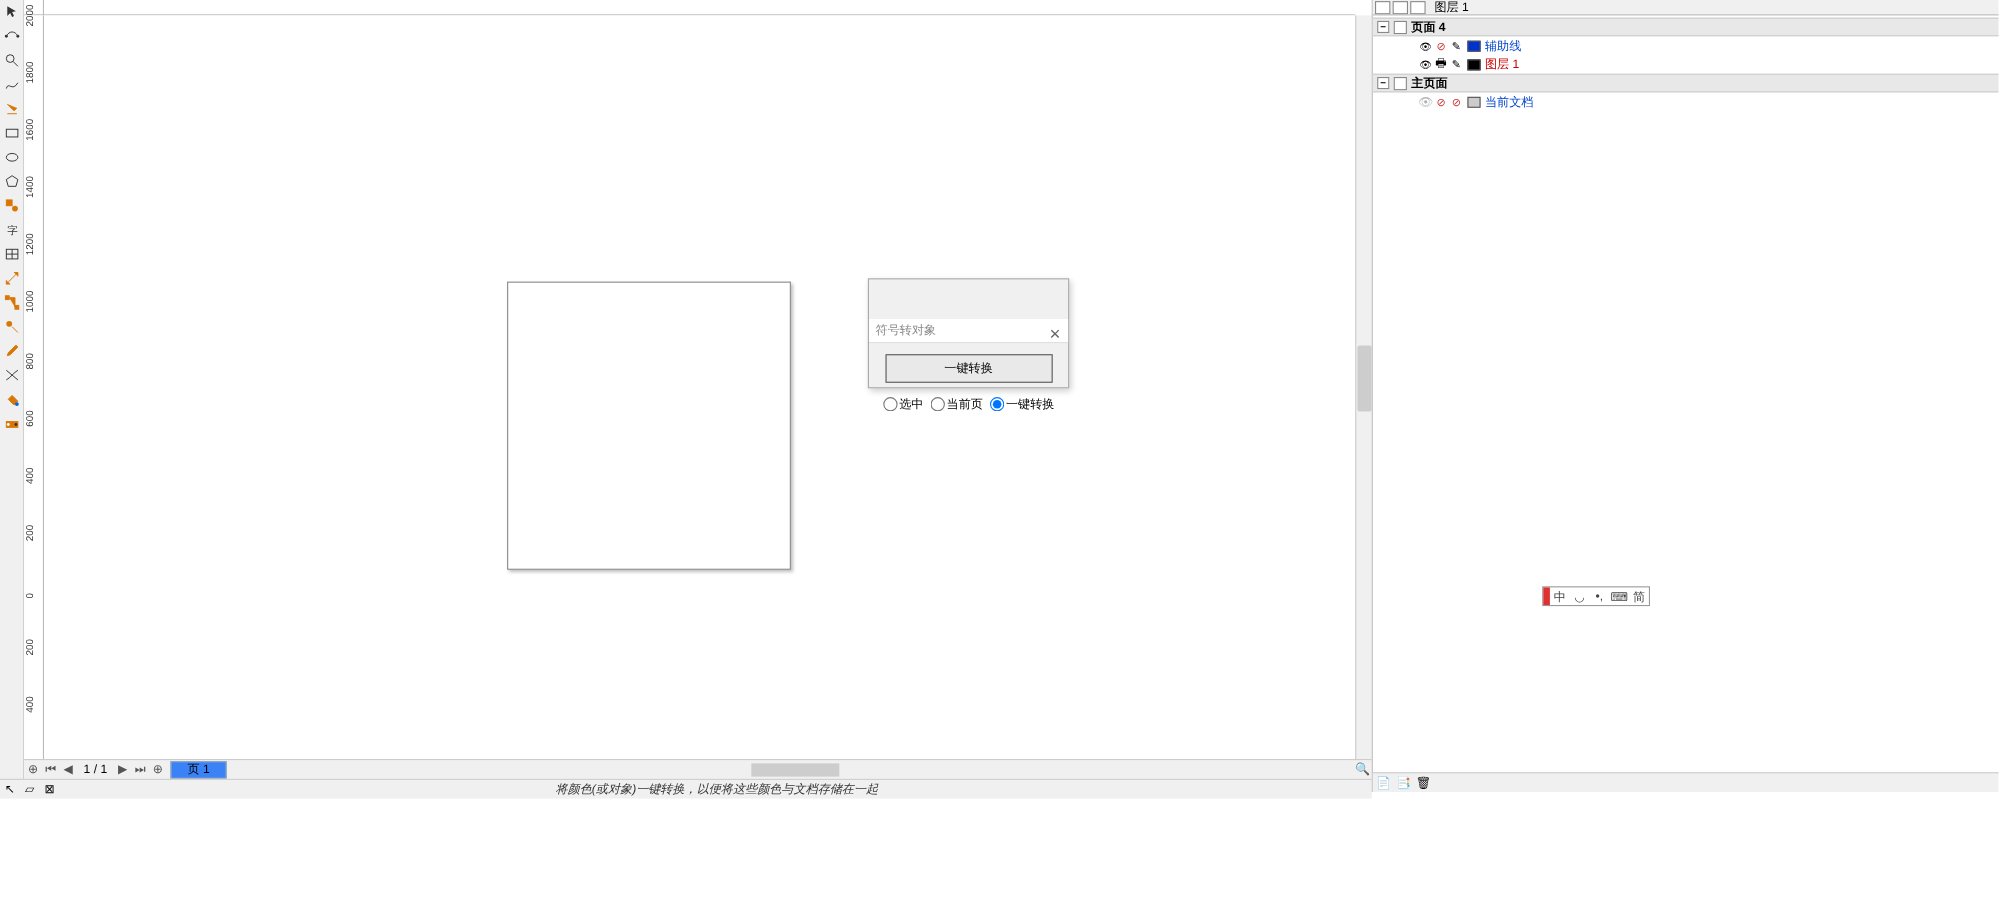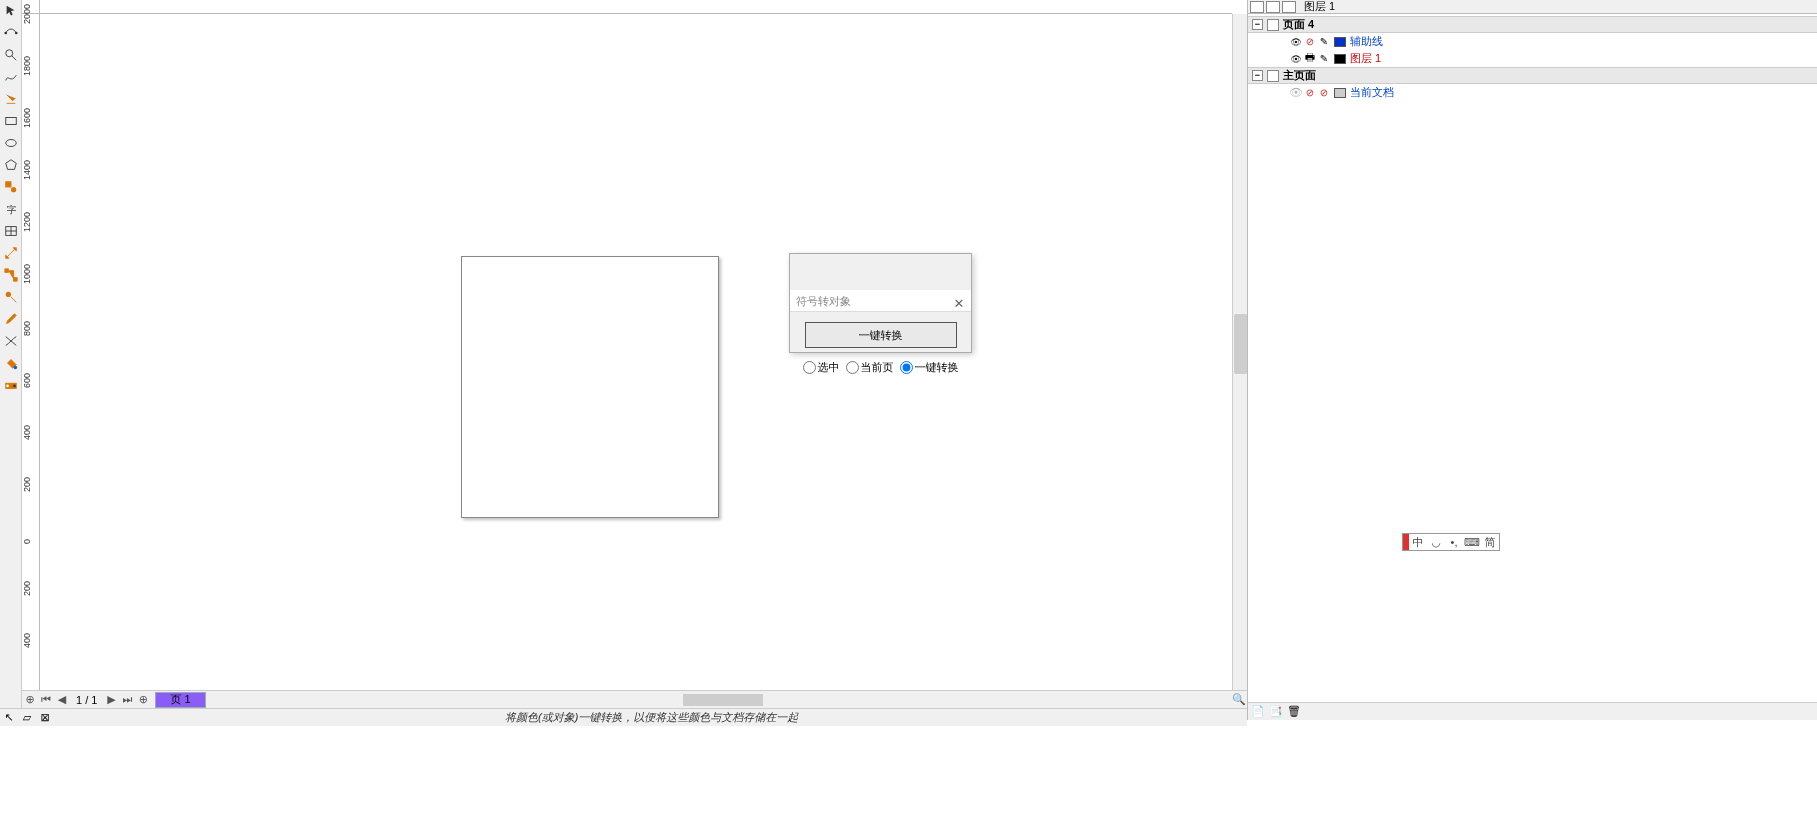--- a/index.html
+++ b/index.html
@@ -29,21 +29,21 @@
 .dialog-body { padding:10px 12px; }
 .dialog-btn { display:block; width:152px; height:26px; margin:0 auto 12px; background:#e9e9e9; border:1px solid #555; cursor:pointer; text-align:center; line-height:24px; }
 .radio-row { display:flex; gap:6px; justify-content:center; font-size:11px; }
 .radio-row label { display:flex; align-items:center; gap:2px; cursor:pointer; }
 .radio-row input { margin:0; }
 
 
 .page-nav { position:absolute; left:22px; top:690px; width:1225px; height:18px; background:#f0f0f0; border-top:1px solid #ccc; display:flex; align-items:center; font-size:10px; }
 .page-nav .nav-btn { width:16px; height:16px; display:flex; align-items:center; justify-content:center; cursor:pointer; color:#555; }
 .page-nav .counter { padding:0 6px; }
-.page-tab { height:16px; padding:0 14px; background:#8b5cf6; border:1px solid #9ab; font-size:10px; display:flex; align-items:center; margin-left:4px; cursor:pointer; }
+.page-tab { height:16px; padding:0 14px; background:#3b82f6; border:1px solid #9ab; font-size:10px; display:flex; align-items:center; margin-left:4px; cursor:pointer; }
 .hscroll { flex:1; height:14px; background:#f0f0f0; margin-left:10px; position:relative; }
 .hscroll .thumb { position:absolute; left:46%; top:1px; width:80px; height:12px; background:#cdcdcd; }
 
 
 .status-bar { position:absolute; left:0; top:708px; width:1247px; height:18px; background:#f0f0f0; border-top:1px solid #ccc; display:flex; align-items:center; }
 .status-bar .mini { width:18px; height:16px; display:flex; align-items:center; justify-content:center; }
 .status-hint { position:absolute; left:505px; top:710px; font-size:11px; font-style:italic; color:#333; }
 
 
 .panel { position:absolute; left:1247px; top:0; width:570px; height:720px; background:#fff; border-left:1px solid #bbb; }

